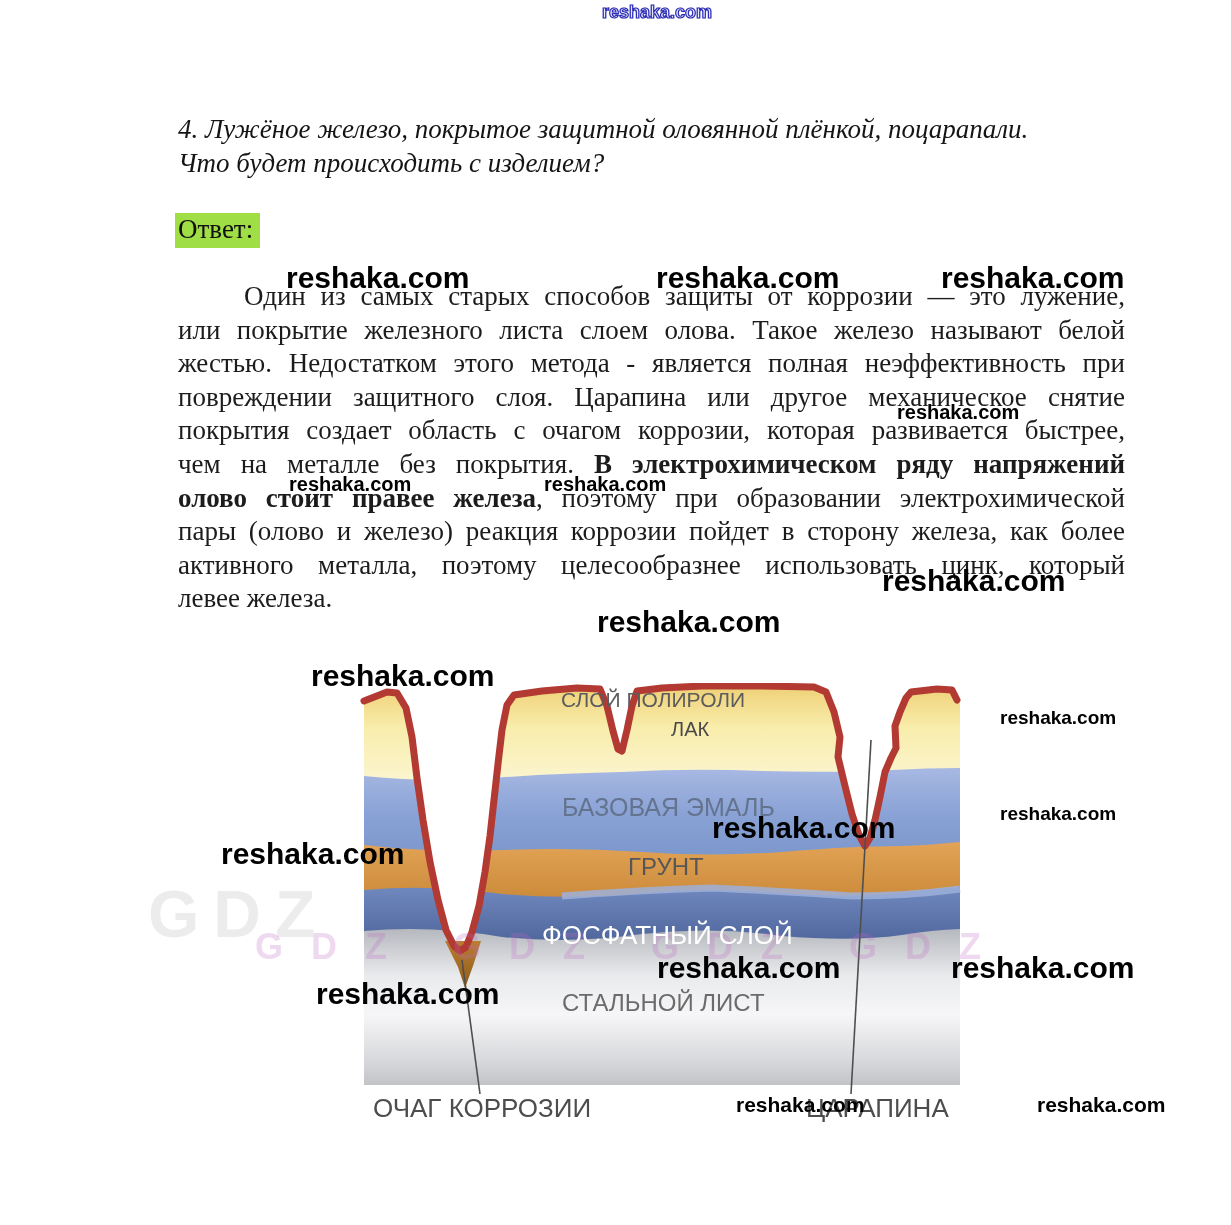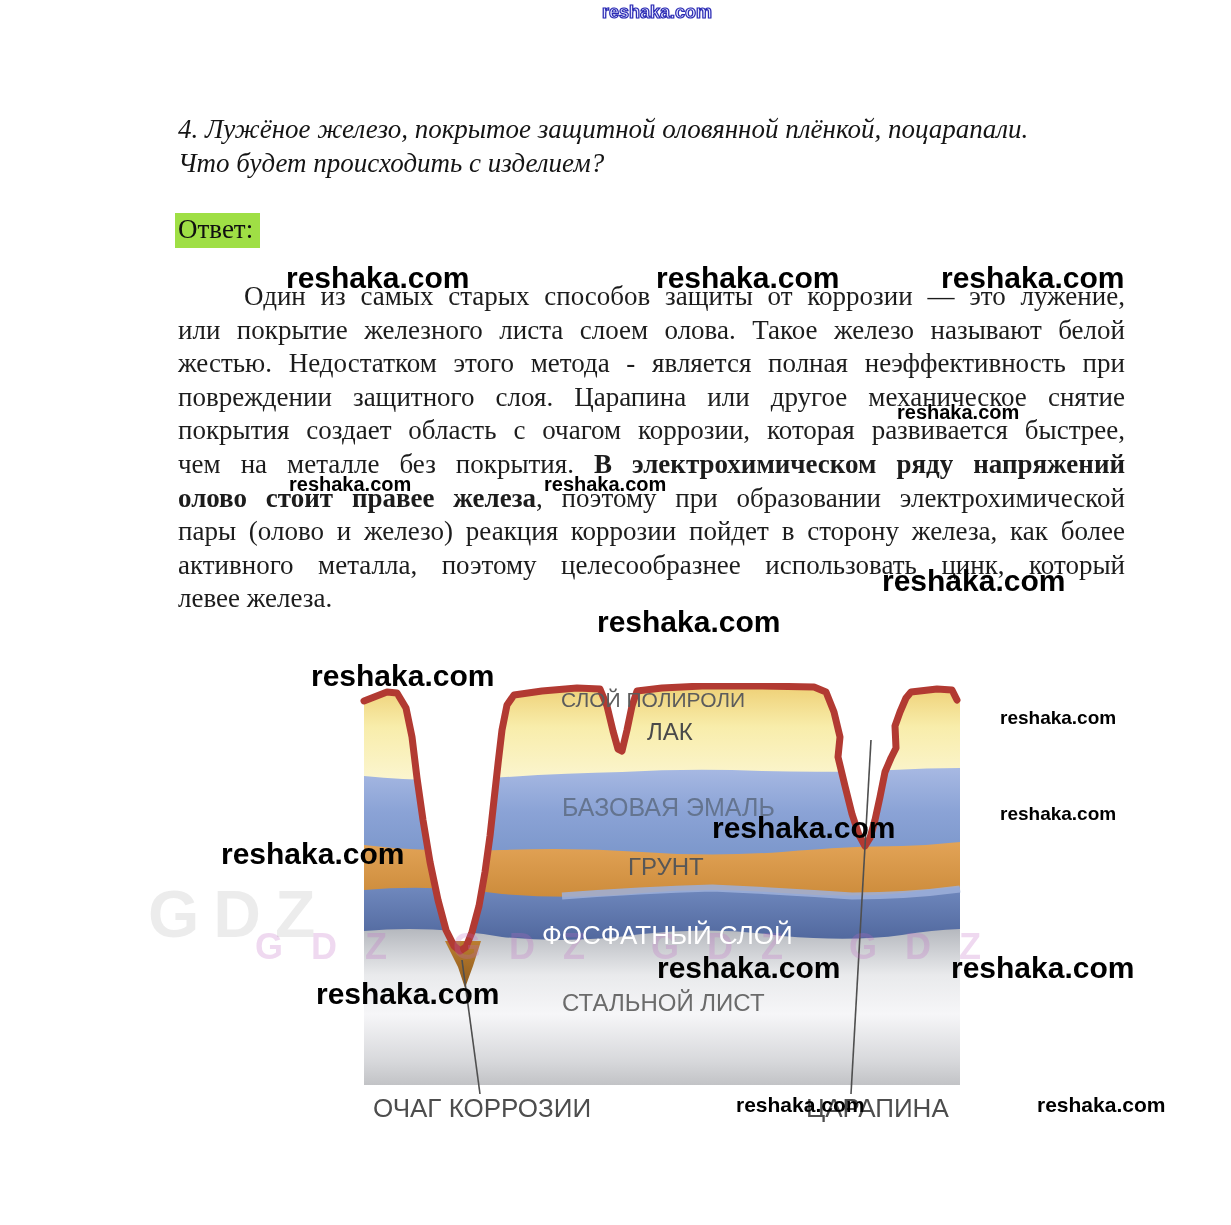--- a/index.html
+++ b/index.html
@@ -28,21 +28,21 @@
            text-shadow:0 0 1px #2c2cb4;}
   
   .gdz-gray{position:absolute;left:148px;top:876px;font-family:"Liberation Sans",sans-serif;
             font-weight:bold;font-size:66px;letter-spacing:14px;color:rgba(70,70,70,0.10);z-index:1;}
   .gdz-pink{position:absolute;left:255px;top:926px;font-family:"Liberation Sans",sans-serif;
             font-weight:bold;font-size:36px;letter-spacing:28px;color:rgba(190,105,195,0.25);z-index:4;}
   
   #diagram-svg{position:absolute;left:360px;top:683px;z-index:2;}
   .dlabel{position:absolute;font-family:"Liberation Sans", sans-serif;z-index:5;white-space:nowrap;}
   .lbl-polish{left:561px;top:664px;font-size:21px;color:#5c5c5c;margin-top:24px;}
-  .lbl-lak{left:647px;top:718px;font-size:24px;color:#4a4a4a;}
+  .lbl-lak{left:671px;top:718px;font-size:20px;color:#4a4a4a;}
   .lbl-enamel{left:562px;top:793px;font-size:25px;color:#64748f;}
   .lbl-grunt{left:628px;top:853px;font-size:24px;color:#575757;}
   .lbl-phosphate{left:542px;top:900px;font-size:26px;color:#ffffff;margin-top:20px;}
   .lbl-steel{left:562px;top:989px;font-size:24px;color:#6b6b6b;}
   .lbl-corrosion{left:373px;top:1093px;font-size:26px;color:#4d4d4d;}
   .lbl-scratch{left:806px;top:1093px;font-size:26px;color:#4d4d4d;}
 </style>
 </head>
 <body>
 

